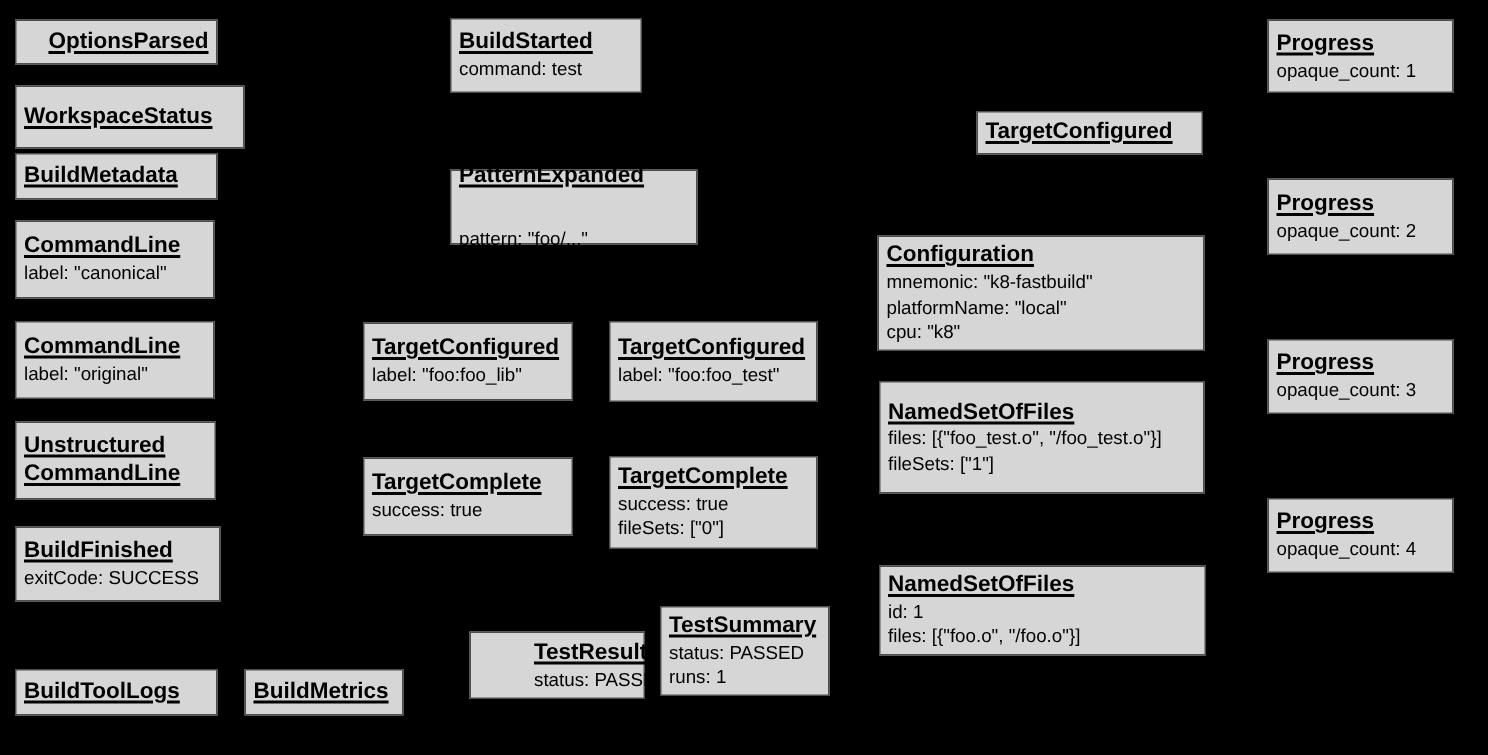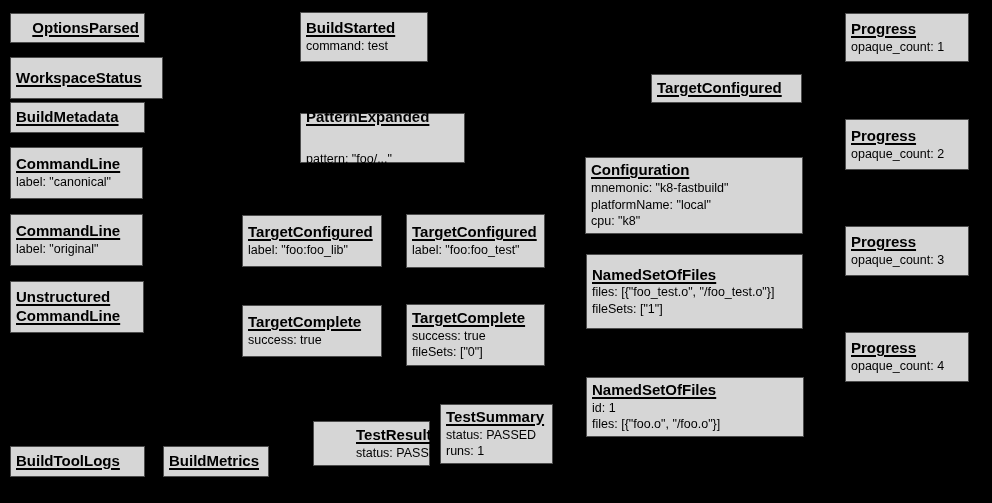--- a/index.html
+++ b/index.html
@@ -64,20 +64,24 @@
       <div class="node-title">CommandLine</div>
       <div class="node-line">label: "canonical"</div>
     </div>
     <div class="node" style="left: 10px; top: 214px; width: 133px; height: 52px;">
       <div class="node-title">CommandLine</div>
       <div class="node-line">label: "original"</div>
     </div>
     <div class="node" style="left: 10px; top: 281px; width: 134px; height: 52px;">
       <div class="node-title">Unstructured</div>
       <div class="node-title">CommandLine</div>
+    </div>
+    <div class="node" style="left: 10px; top: 351px; width: 137px; height: 50px;">
+      <div class="node-title">BuildFinished</div>
+      <div class="node-line">exitCode: SUCCESS</div>
     </div>
     <div class="node" style="left: 10px; top: 446px; width: 135px; height: 31px;">
       <div class="node-title">BuildToolLogs</div>
     </div>
     <div class="node" style="left: 163px; top: 446px; width: 106px; height: 31px;">
       <div class="node-title">BuildMetrics</div>
     </div>
     <div class="node" style="left: 300px; top: 12px; width: 128px; height: 50px;">
       <div class="node-title">BuildStarted</div>
       <div class="node-line">command: test</div>

